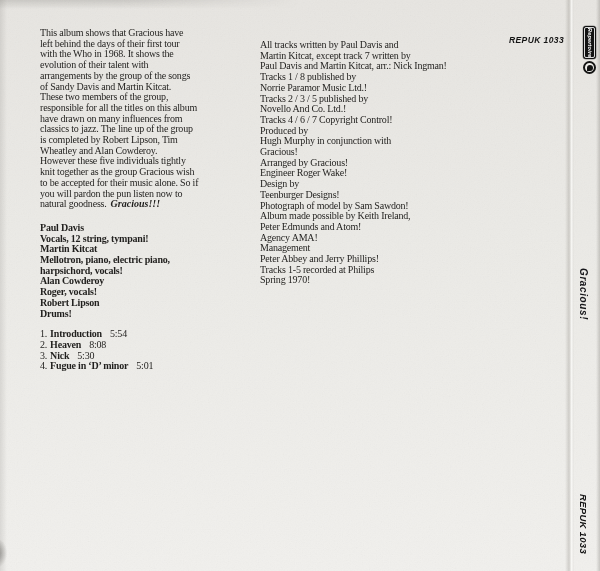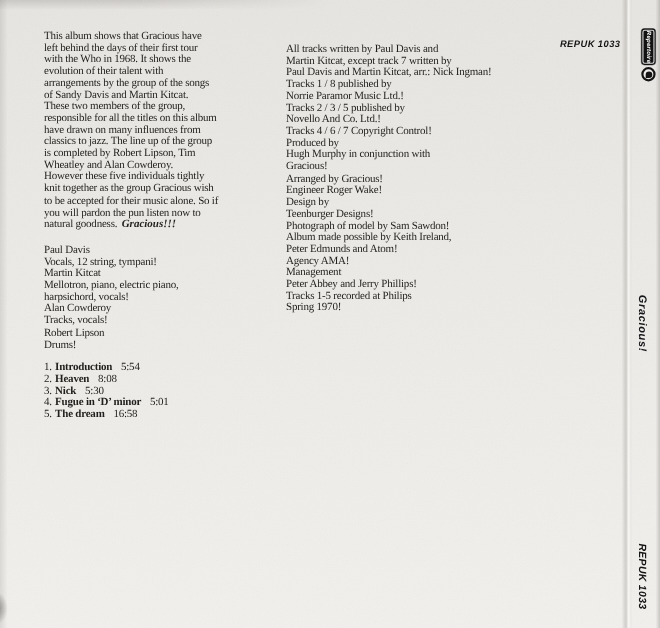--- a/index.html
+++ b/index.html
@@ -24,21 +24,21 @@
     background:linear-gradient(90deg, rgba(118,113,105,0), rgba(95,92,86,.28)); }
   .smudge { position:absolute; left:-4px; top:538px; width:11px; height:30px;
     background:radial-gradient(ellipse at left center, rgba(58,56,52,.55), rgba(58,56,52,0) 72%); }
 
   
   .col { position:absolute; font-size:10px; line-height:10.7px; letter-spacing:-0.2px; }
   .col-left  { left:16px;  top:28px; width:215px;margin-left:24px; }
   .col-right { left:260px; top:40px; width:250px; }
   .pre { white-space:pre; }
   .exclaim { font-weight:bold; font-style:italic; margin-left:4px; letter-spacing:0; }
-  .personnel { margin-top:13px; }
+  .personnel { margin-top:13px;font-weight:bold; }
   .tracklist { margin-top:10px; }
   .bonus { margin-top:9px; }
   .trow span { display:inline-block; }
   .tt { margin-left:3px;font-weight:bold; }
   .tm { margin-left:8px; }
   .bonus-heading { letter-spacing:0.2px; }
 
   
   .catalog-top { position:absolute; left:509px; top:35px; color:#141414;
     font-family:"Liberation Sans", sans-serif; font-style:italic; font-weight:bold;
@@ -108,34 +108,33 @@
         <div>Paul Davis</div>
         <div class="pre">Vocals, 12 string, tympani!</div>
       </div>
       <div>
         <div>Martin Kitcat</div>
         <div class="pre">Mellotron, piano, electric piano,
 harpsichord, vocals!</div>
       </div>
       <div>
         <div>Alan Cowderoy</div>
-        <div class="pre">Tracks, vocals!</div>
+        <div class="pre">Roger, vocals!</div>
       </div>
       <div>
         <div>Robert Lipson</div>
         <div class="pre">Drums!</div>
       </div>
     </div>
 
     <div class="tracklist">
       <div class="trow"><span>1.</span><span class="tt">Introduction</span><span class="tm">5:54</span></div>
       <div class="trow"><span>2.</span><span class="tt">Heaven</span><span class="tm">8:08</span></div>
       <div class="trow"><span>3.</span><span class="tt">Nick</span><span class="tm">5:30</span></div>
       <div class="trow"><span>4.</span><span class="tt">Fugue in ‘D’ minor</span><span class="tm">5:01</span></div>
-      <div class="trow"><span>5.</span><span class="tt">The dream</span><span class="tm">16:58</span></div>
     </div>
 
   </div>
 
   <div class="col col-right">
     <span class="pre">All tracks written by Paul Davis and
 Martin Kitcat, except track 7 written by
 Paul Davis and Martin Kitcat, arr.: Nick Ingman!
 Tracks 1 / 8 published by
 Norrie Paramor Music Ltd.!

